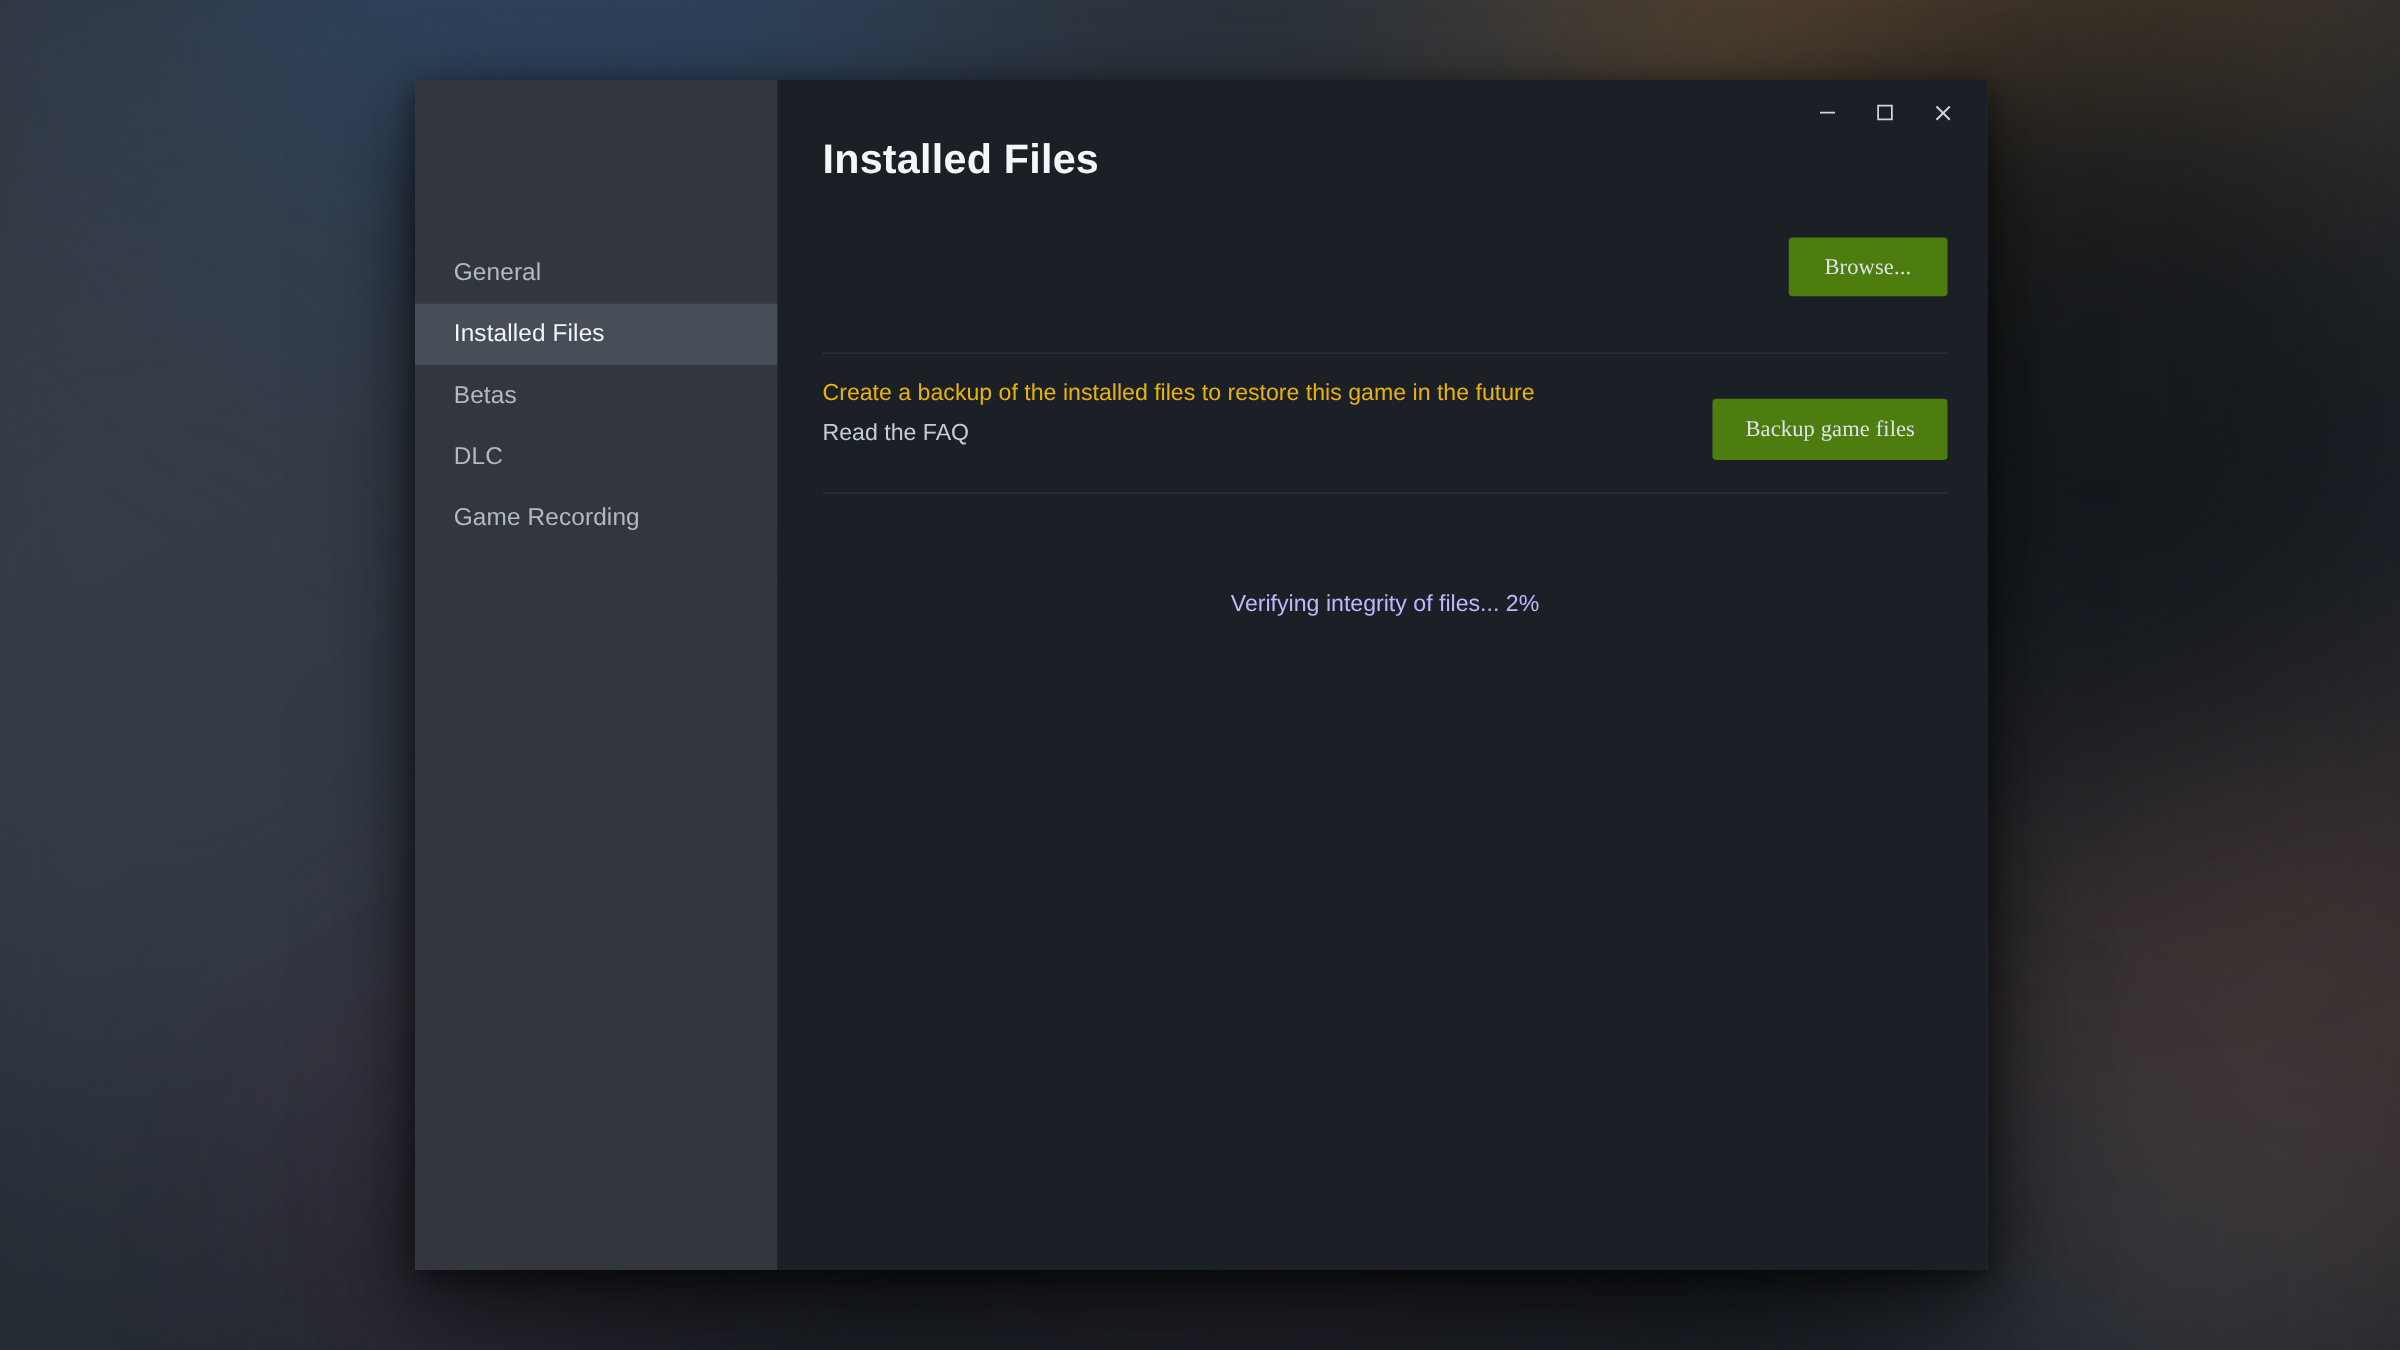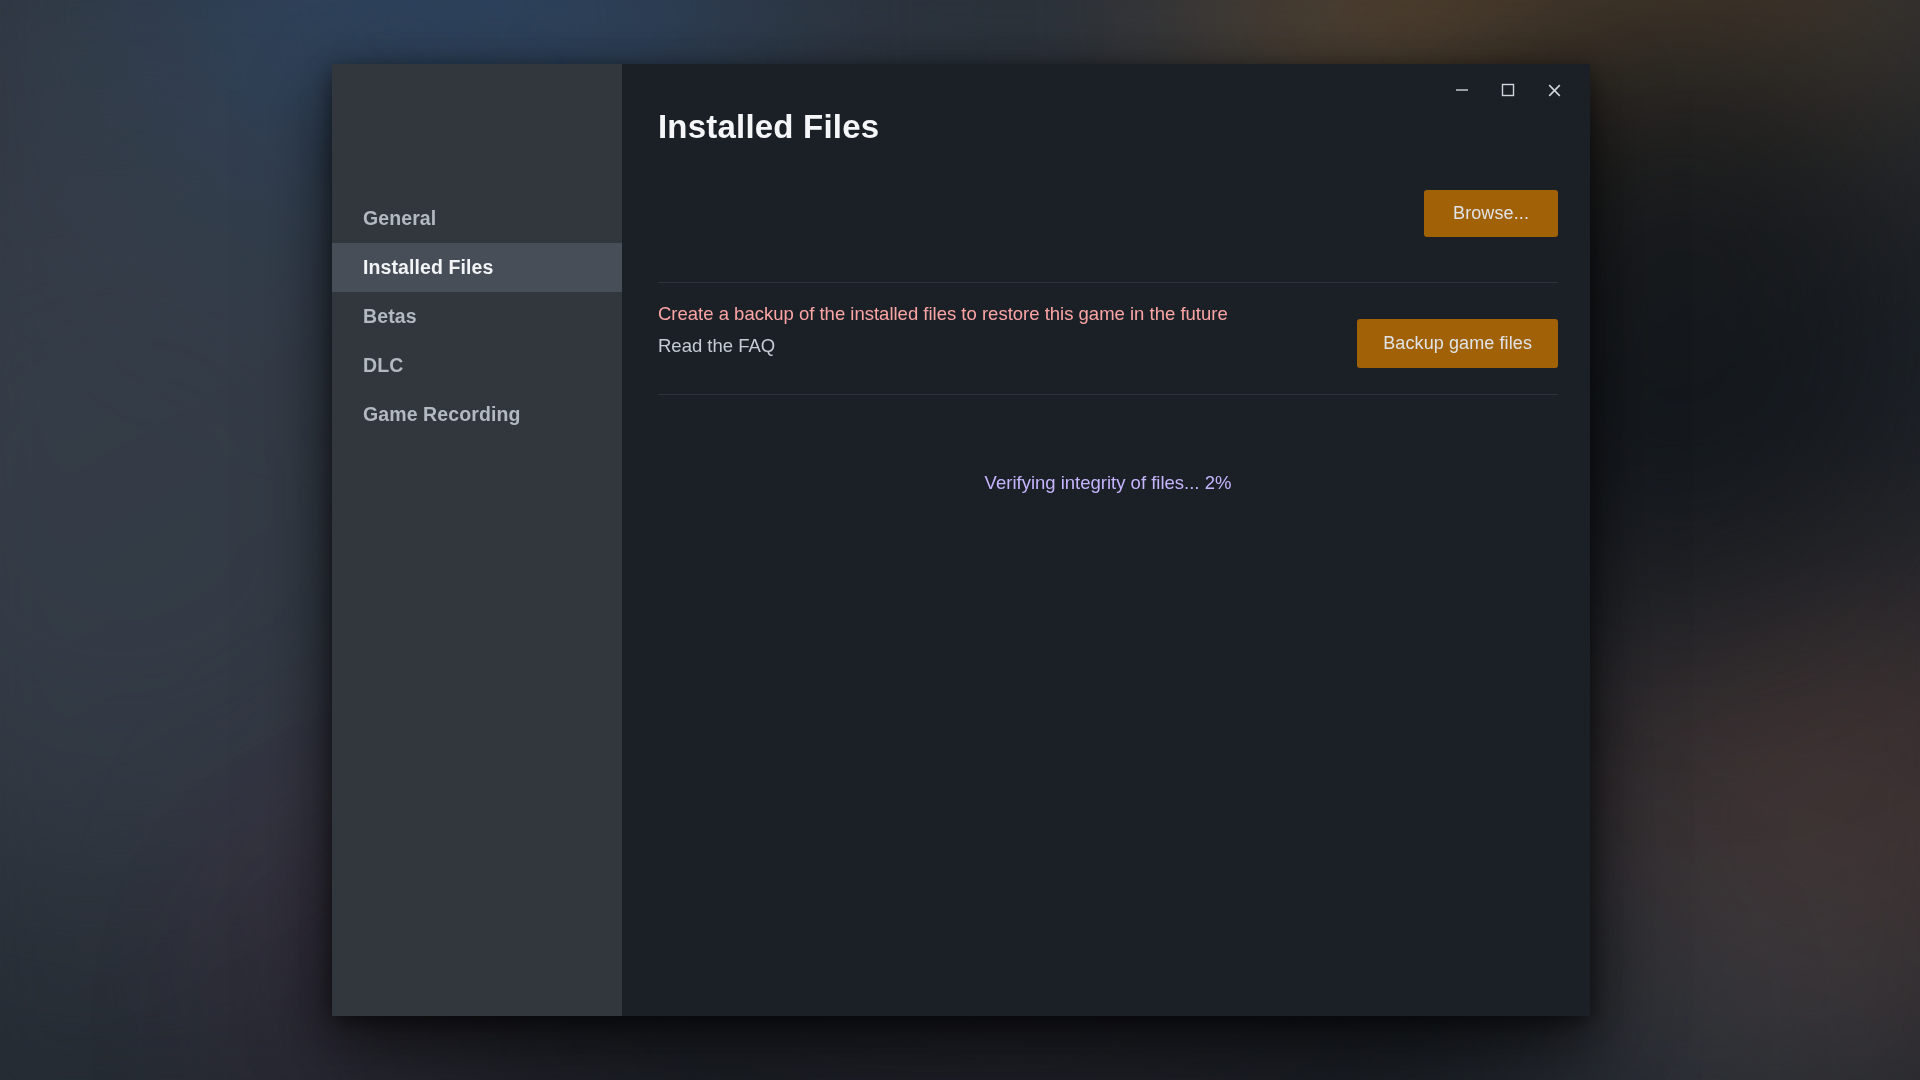--- a/index.html
+++ b/index.html
@@ -49,21 +49,20 @@
     flex:0 0 290px;
   }
   .nav-item {
     height:49px;
     display:flex; align-items:center;
     padding-left:31px;
     color:#b3b9c0;
     font-size:19.5px;
     letter-spacing:.1px;
     cursor:pointer;
-    font-weight:bold;
   }
   .nav-item.selected {
     background:#474e58;
     color:#f2f4f6;
   }
 
   
   #content {
     flex:1;
     background:#1b2027;
@@ -80,25 +79,25 @@
     letter-spacing:.2px;
   }
 
   .browse-row {
     position:absolute;
     left:36px; right:32px; top:126px;
     display:flex; justify-content:flex-end;
   }
 
   .btn {
-    background:#a16207;
+    background:#4d7c0f;
     color:#dfe3e8;
     border:none;
     border-radius:3px;
-    font-family:Liberation Sans, sans-serif;
+    font-family:Liberation Serif, serif;
     font-size:18px;
     cursor:pointer;
     letter-spacing:.1px;
   }
   #browse-button { padding:13px 29px; }
 
   .divider {
     position:absolute;
     left:36px; right:32px;
     height:1px;
@@ -107,21 +106,21 @@
   #divider-top    { top:218px; }
   #divider-bottom { top:330px; }
 
   .backup-row {
     position:absolute;
     left:36px; right:32px; top:237px;
     display:flex; align-items:flex-start; justify-content:space-between;
   }
   .backup-text { max-width:640px; }
   #backup-description {
-    color:#fca5a5;
+    color:#eab308;
     font-size:18.5px;
     line-height:1.42;
     max-width:636px;
   }
   #backup-faq-link {
     display:inline-block;
     margin-top:8px;
     color:#c6ccd3;
     font-size:18.5px;
     cursor:pointer;

